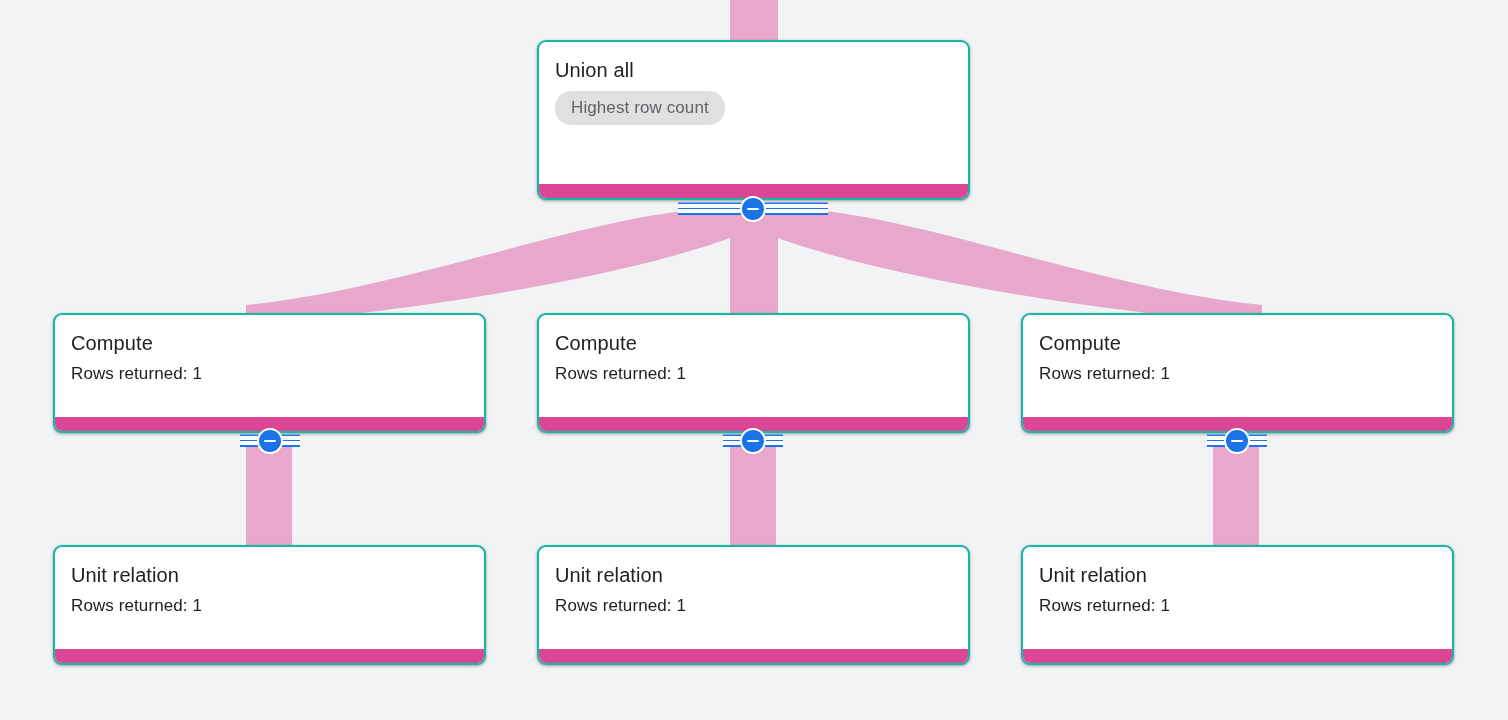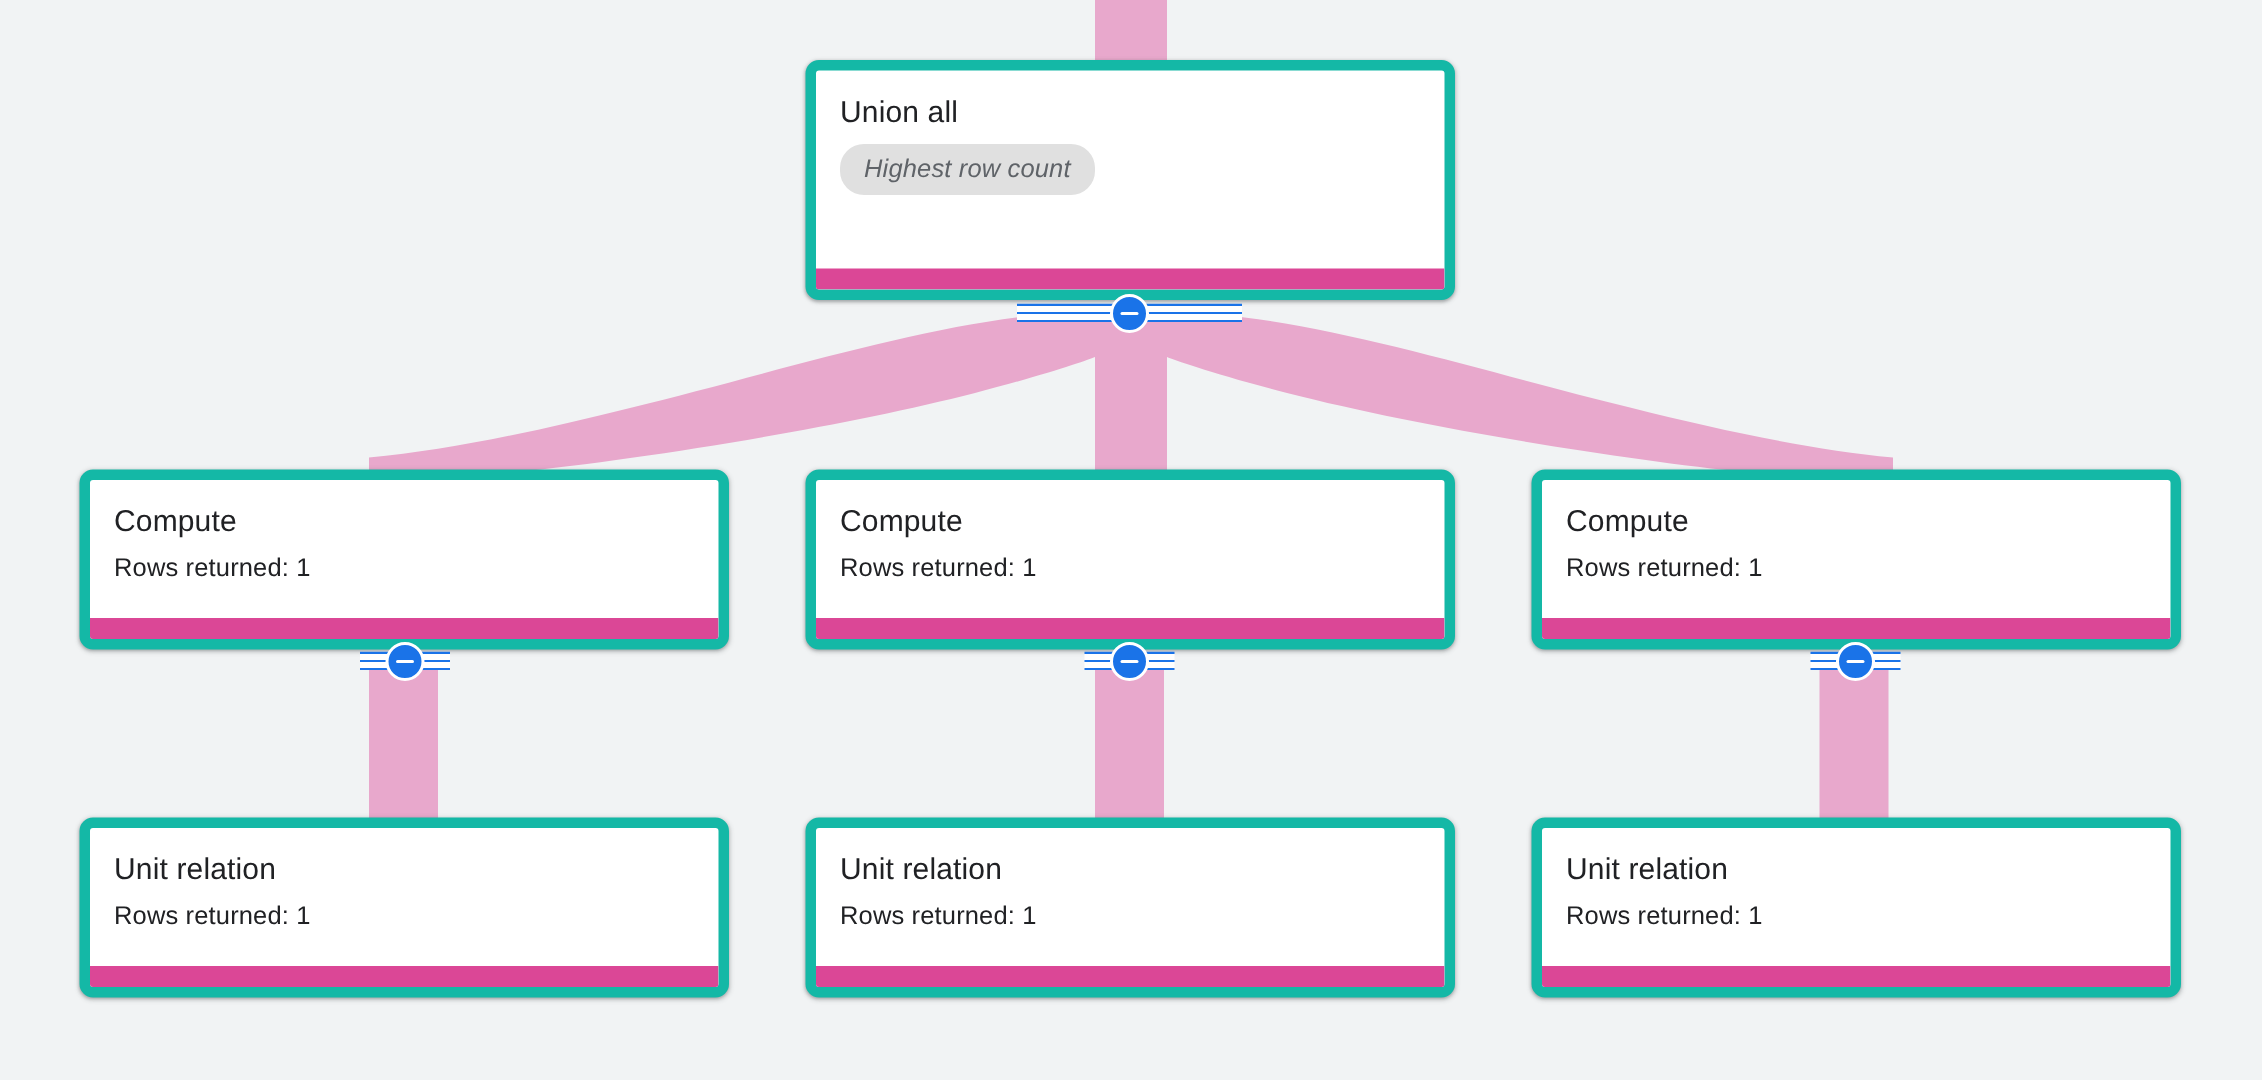--- a/index.html
+++ b/index.html
@@ -34,21 +34,21 @@
     z-index: 1;
     pointer-events: none;
   }
 
   
   .node {
     position: absolute;
     z-index: 3;
     box-sizing: border-box;
     background: #FFFFFF;
-    border: 7px solid #14b8a6;
+    border: 2px solid #14b8a6;
     border-radius: 9px;
     box-shadow: 0 1px 2px rgba(60,64,67,0.30), 0 1px 3px 1px rgba(60,64,67,0.15);
     overflow: hidden;
     display: flex;
     flex-direction: column;
   }
   .node-body {
     flex: 1 1 auto;
     padding: 15px 16px 8px 16px;
   }
@@ -64,21 +64,20 @@
     display: inline-block;
     margin-top: 8px;
     padding: 6px 16px;
     background: #E0E0E0;
     border-radius: 16px;
     font-size: 17px;
     line-height: 22px;
     color: #5F6368;
     letter-spacing: 0.1px;
     white-space: nowrap;
-    font-style: italic;
   }
   .node-rows {
     margin-top: 7px;
     font-size: 17px;
     line-height: 22px;
     color: #202124;
     letter-spacing: 0.1px;
     white-space: nowrap;
   }
   .node-bar {

